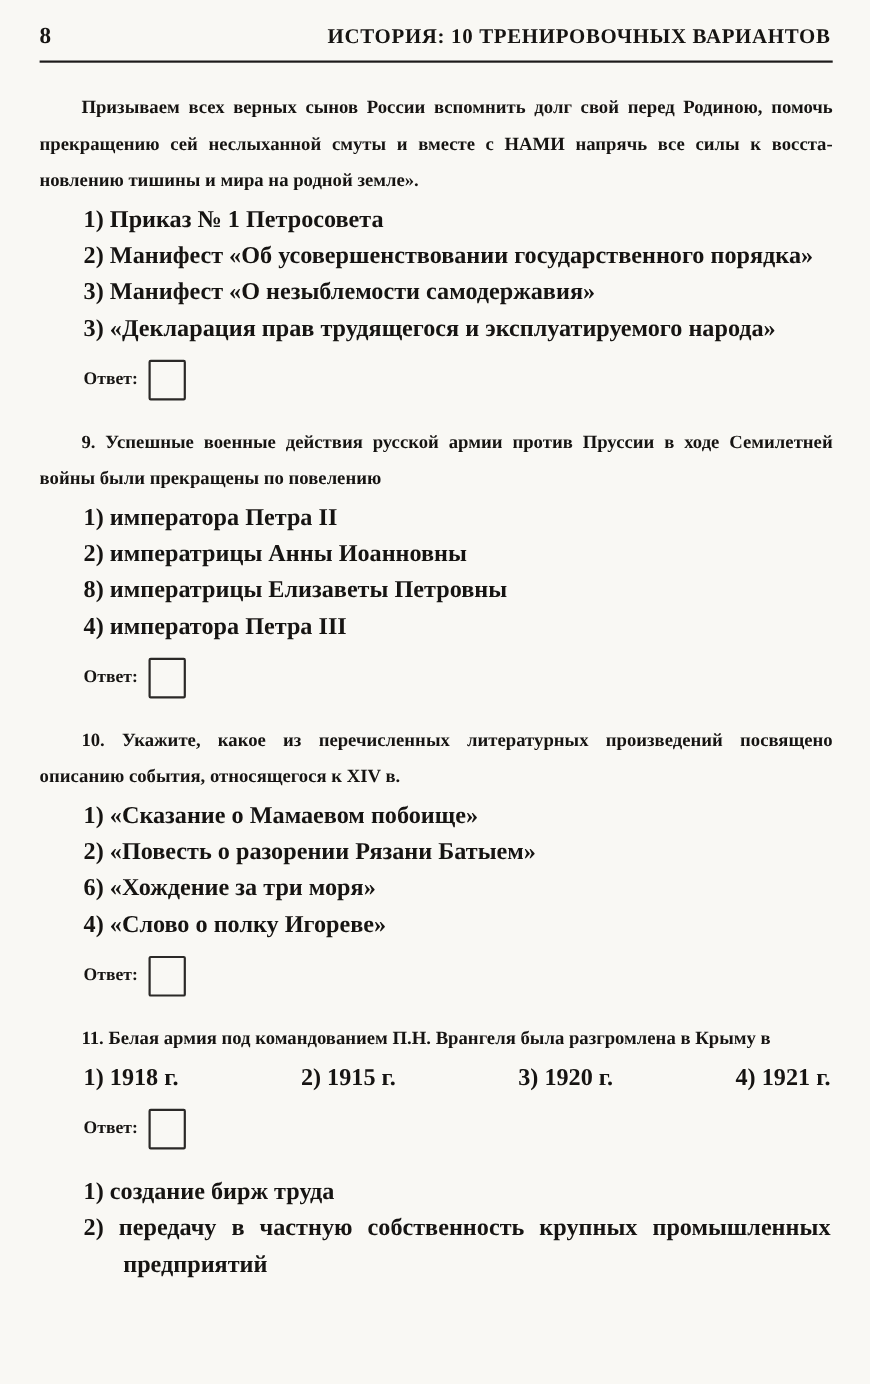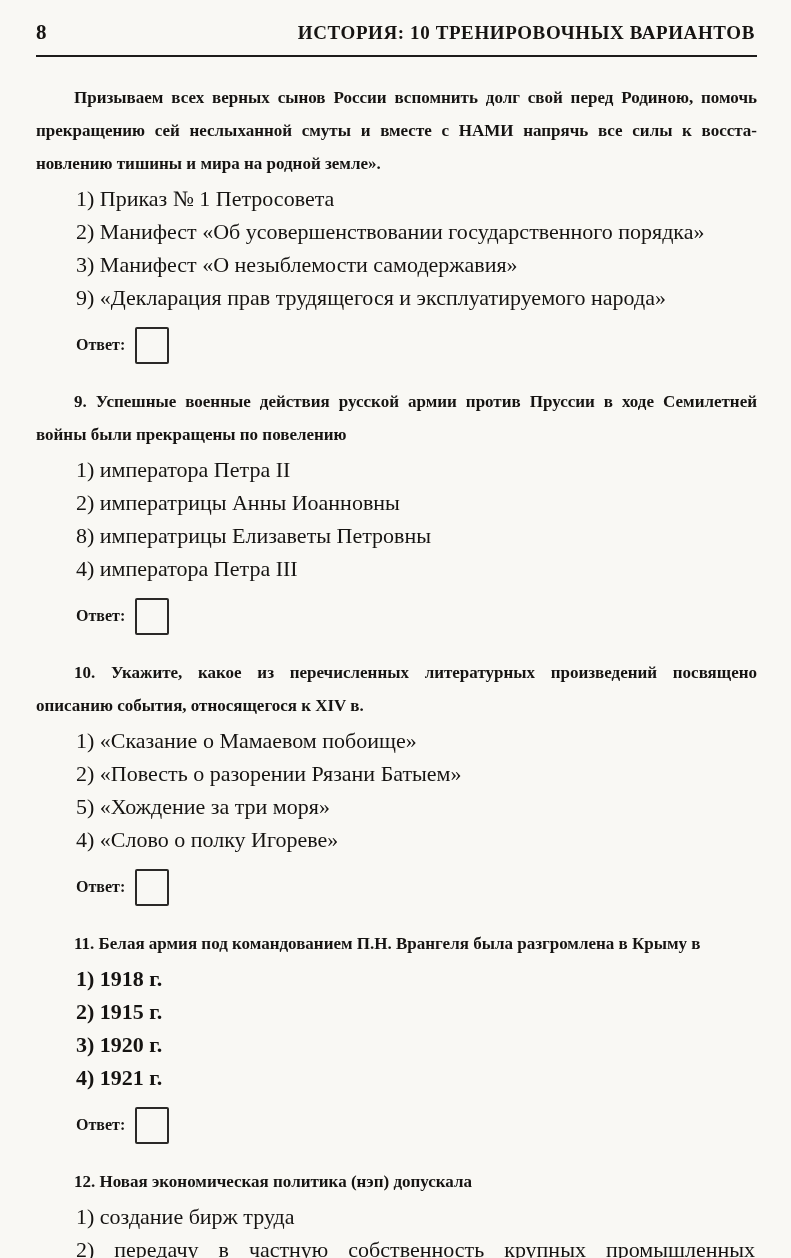--- a/index.html
+++ b/index.html
@@ -48,36 +48,35 @@
     text-indent: 38px;
   }
   .question {
   }
   .options {
     list-style: none;
     margin: 2px 0 0 40px;
     padding: 0;
     font-size: 22px;
     line-height: 33px;
-    font-weight: 400;
+    font-weight: 700;
   }
   .options li {
     padding-left: 36px;
     text-indent: -36px;
     text-align: justify;
     padding-right: 2px;
   }
   .inline-options {
     display: flex;
     justify-content: space-between;
     margin: 2px 2px 0 40px;
     font-size: 22px;
     line-height: 33px;
     font-weight: 700;
-    flex-direction: column;
   }
   .answer-row {
     display: flex;
     align-items: center;
     margin: 11px 0 20px 40px;
     font-size: 16px;
     font-weight: 700;
     height: 40px;
   }
   .answer-box {
@@ -102,21 +101,21 @@
 
   <hr class="rule">
 
   <main>
 
     <p class="para">Призываем всех верных сынов России вспомнить долг свой перед Родиною, помочь прекращению сей неслыхан­ной смуты и вместе с НАМИ напрячь все силы к восста­новлению тишины и мира на родной земле».</p>
     <ul class="options">
       <li>1) Приказ № 1 Петросовета</li>
       <li>2) Манифест «Об усовершенствовании государственно­го порядка»</li>
       <li>3) Манифест «О незыблемости самодержавия»</li>
-      <li>9) «Декларация прав трудящегося и эксплуатируемого народа»</li>
+      <li>3) «Декларация прав трудящегося и эксплуатируемого народа»</li>
     </ul>
     <div class="answer-row">
       <span>Ответ:</span>
       <span class="answer-box"></span>
     </div>
 
     <p class="para question"><span class="qnum">9.</span> <span>Успешные военные действия русской армии против Пруссии в ходе Семилетней войны были прекращены по повелению</span></p>
     <ul class="options">
       <li>1) императора Петра II</li>
       <li>2) императрицы Анны Иоанновны</li>
@@ -125,40 +124,39 @@
     </ul>
     <div class="answer-row">
       <span>Ответ:</span>
       <span class="answer-box"></span>
     </div>
 
     <p class="para question"><span class="qnum">10.</span> <span>Укажите, какое из перечисленных литературных произведений посвящено описанию события, относящего­ся к XIV в.</span></p>
     <ul class="options">
       <li>1) «Сказание о Мамаевом побоище»</li>
       <li>2) «Повесть о разорении Рязани Батыем»</li>
-      <li>5) «Хождение за три моря»</li>
+      <li>6) «Хождение за три моря»</li>
       <li>4) «Слово о полку Игореве»</li>
     </ul>
     <div class="answer-row">
       <span>Ответ:</span>
       <span class="answer-box"></span>
     </div>
 
     <p class="para question"><span class="qnum">11.</span> <span>Белая армия под командованием П.Н. Врангеля бы­ла разгромлена в Крыму в</span></p>
     <div class="inline-options">
       <span>1) 1918 г.</span>
       <span>2) 1915 г.</span>
       <span>3) 1920 г.</span>
       <span>4) 1921 г.</span>
     </div>
     <div class="answer-row">
       <span>Ответ:</span>
       <span class="answer-box"></span>
     </div>
 
-    <p class="para question"><span class="qnum">12.</span> <span>Новая экономическая политика (нэп) допускала</span></p>
     <ul class="options">
       <li>1) создание бирж труда</li>
       <li>2) передачу в частную собственность крупных промыш­ленных предприятий</li>
     </ul>
 
   </main>
 </div>
 
 </body></html>

